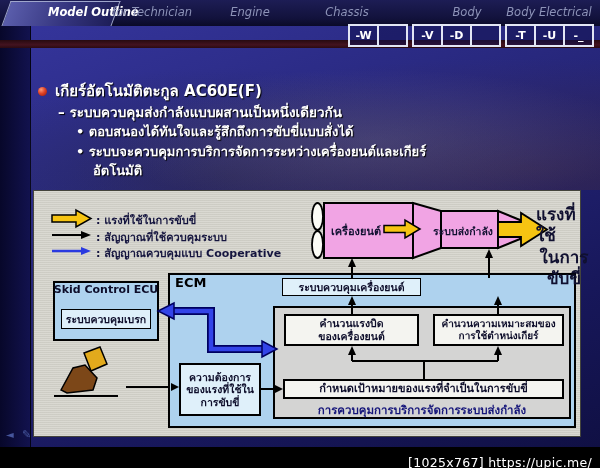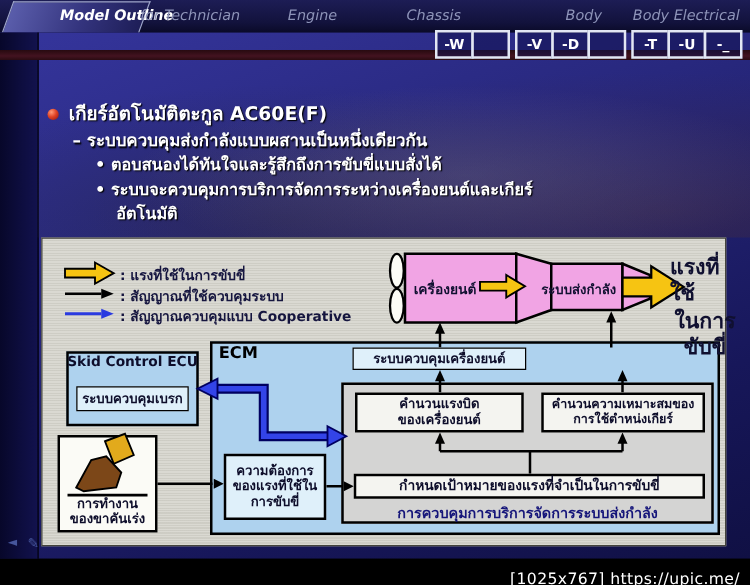--- a/index.html
+++ b/index.html
@@ -228,24 +228,20 @@
     <div class="dbox whitebox z4" style="left:249px;top:188px;width:281px;height:20px;font-size:11px;">
       <span>กำหนดเป้าหมายของแรงที่จำเป็นในการขับขี่</span>
     </div>
     <div class="abs caption z4">การควบคุมการบริการจัดการระบบส่งกำลัง</div>
 
     <div class="dbox demand-box z4">
       <span>ความต้องการ</span>
       <span>ของแรงที่ใช้ใน</span>
       <span>การขับขี่</span>
     </div>
-    <div class="dbox pedal-box" style="font-size:10.5px;">
-      <span>การทำงาน</span>
-      <span>ของขาคันเร่ง</span>
-    </div>
   </div>
 
   <div class="abs nav-ico" style="left:6px;top:429px;">◄</div>
   <div class="abs nav-ico" style="left:22px;top:428px;font-size:11px;">✎</div>
 
   <div class="abs footer">
     <span class="footer-caption">[1025x767] https://upic.me/</span>
   </div>
 
 </div>

